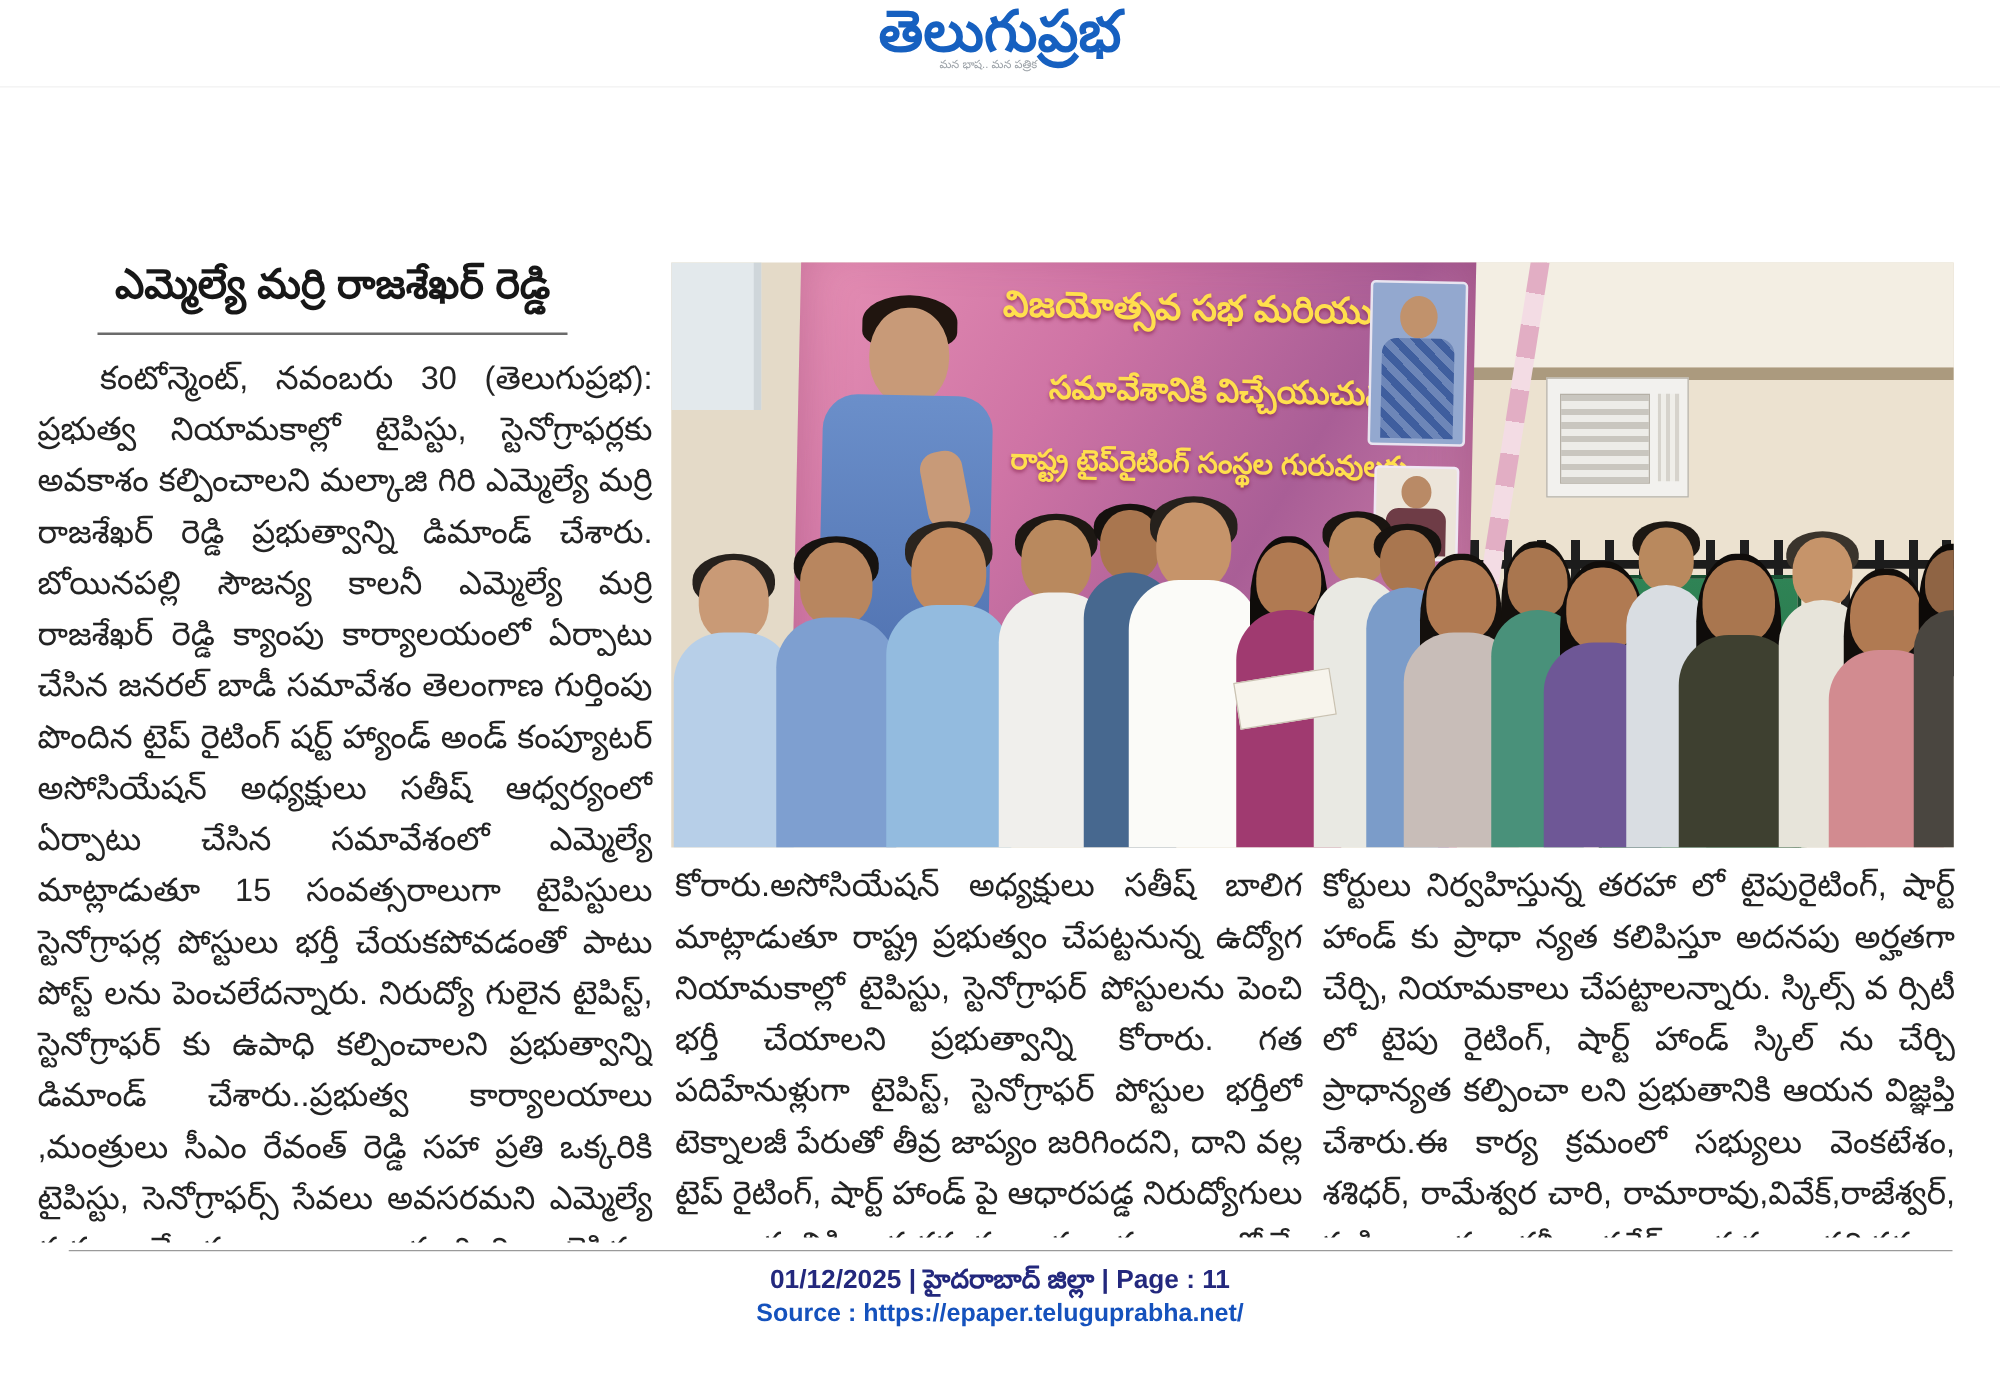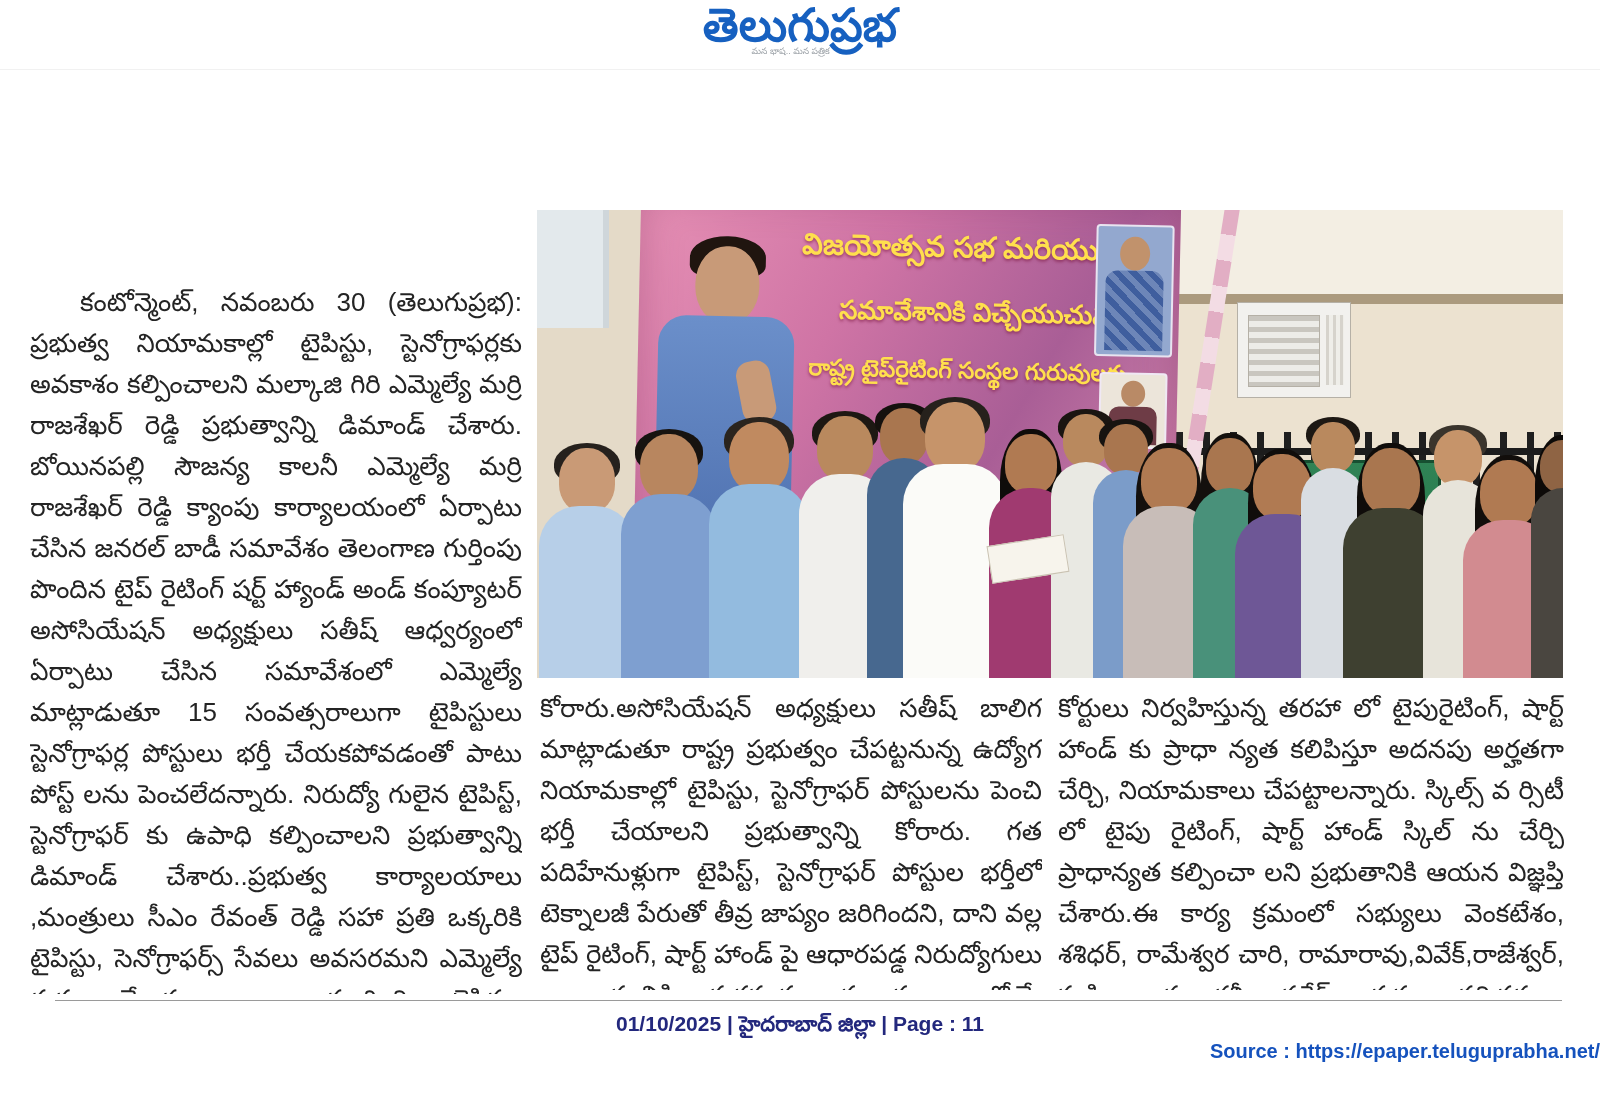--- a/index.html
+++ b/index.html
@@ -99,33 +99,36 @@
   .person .hair.long{border-radius:46% 46% 18% 18%;}
   .person .head{position:absolute;left:50%;transform:translateX(-50%);
       border-radius:48% 48% 44% 44%;}
   .person .torso{position:absolute;left:0;right:0;bottom:0;border-radius:40px 40px 0 0;}
   .cert{position:absolute;left:452px;top:330px;width:76px;height:36px;z-index:8;
       background:#f7f4ec;border:1px solid #c9c2b2;transform:rotate(-9deg);}
   
   .footer-rule{position:absolute;top:1000px;left:55px;right:38px;border-top:1px solid #9a9a9a;}
   .f1{position:absolute;top:1012px;left:0;right:0;text-align:center;font-size:21px;
       font-weight:700;color:var(--navy);}
-  .f2{position:absolute;top:1040px;left:0;right:0;text-align:right;font-size:20px;
+  .f2{position:absolute;top:1040px;left:0;right:0;text-align:center;font-size:20px;
       font-weight:700;color:var(--link);}
 </style>
 </head>
 <body>
 
 <div class="page">
 
   <div class="masthead">తెలుగుప్రభ</div>
   <div class="tagline">మన భాష.. మన పత్రిక</div>
   <div class="rule-top"></div>
 
 
+  <div class="subhead-wrap">
+    <h2 class="subhead">ఎమ్మెల్యే మర్రి రాజశేఖర్ రెడ్డి</h2>
+  </div>
 
   <div class="col col1">కంటోన్మెంట్, నవంబరు 30 (తెలుగుప్రభ): ప్రభుత్వ నియామకాల్లో టైపిస్టు, స్టెనోగ్రాఫర్లకు అవకాశం కల్పించాలని మల్కాజి గిరి ఎమ్మెల్యే మర్రి రాజశేఖర్ రెడ్డి ప్రభుత్వాన్ని డిమాండ్ చేశారు. బోయినపల్లి సౌజన్య కాలనీ ఎమ్మెల్యే మర్రి రాజశేఖర్ రెడ్డి క్యాంపు కార్యాలయంలో ఏర్పాటు చేసిన జనరల్ బాడీ సమావేశం తెలంగాణ గుర్తింపు పొందిన టైప్ రైటింగ్ షర్ట్ హ్యాండ్ అండ్ కంప్యూటర్ అసోసియేషన్ అధ్యక్షులు సతీష్ ఆధ్వర్యంలో ఏర్పాటు చేసిన సమావేశంలో ఎమ్మెల్యే మాట్లాడుతూ 15 సంవత్సరాలుగా టైపిస్టులు స్టెనోగ్రాఫర్ల పోస్టులు భర్తీ చేయకపోవడంతో పాటు పోస్ట్ లను పెంచలేదన్నారు. నిరుద్యో గులైన టైపిస్ట్, స్టెనోగ్రాఫర్ కు ఉపాధి కల్పించాలని ప్రభుత్వాన్ని డిమాండ్ చేశారు..ప్రభుత్వ కార్యాలయాలు ,మంత్రులు సీఎం రేవంత్ రెడ్డి సహా ప్రతి ఒక్కరికి టైపిస్టు, సెనోగ్రాఫర్స్ సేవలు అవసరమని ఎమ్మెల్యే గుర్తు చేశారు. కాలం మారింది టైపిస్టు, స్టెనోగ్రాఫర్లతో ఎటువంటి అవసరం లేదనే వాదనలను ఎమ్మెల్యే మర్రి రాజశేఖర్ రెడ్డి తీవ్రంగా ఖండించారు. ఇప్పటికైనా వారి డిమాండ్లను ప్రభుత్వం నెరవేర్చాలని ఎమ్మెల్యే ప్రభుత్వాన్ని</div>
 
   <div class="photo">
     <div class="window"></div>
     <div class="wall-top"></div>
     <div class="wall-right"></div>
     <div class="roofline"></div>
     <div class="ac"></div>
     <div class="fence"></div>
@@ -235,16 +238,16 @@
           <div class="torso" style="top: 278px; background: rgb(74, 70, 64);"></div>
         </div>
       </div>
     <div class="cert"></div>
   </div>
 
   <div class="col col2">కోరారు.అసోసియేషన్ అధ్యక్షులు సతీష్ బాలిగ మాట్లాడుతూ రాష్ట్ర ప్రభుత్వం చేపట్టనున్న ఉద్యోగ నియామకాల్లో టైపిస్టు, స్టెనోగ్రాఫర్ పోస్టులను పెంచి భర్తీ చేయాలని ప్రభుత్వాన్ని కోరారు. గత పదిహేనుళ్లుగా టైపిస్ట్, స్టెనోగ్రాఫర్ పోస్టుల భర్తీలో టెక్నాలజీ పేరుతో తీవ్ర జాప్యం జరిగిందని, దాని వల్ల టైప్ రైటింగ్, షార్ట్ హాండ్ పై ఆధారపడ్డ నిరుద్యోగులు అన్యాయానికి గురవుతున్నారన్నారు. రాబోయే ఉద్యోగ నియామ కాల్లో స్టాఫ్ సెలక్షన్ కమీషన్,</div>
   <div class="col col3">కోర్టులు నిర్వహిస్తున్న తరహా లో టైపురైటింగ్, షార్ట్ హాండ్ కు ప్రాధా న్యత కలిపిస్తూ అదనపు అర్హతగా చేర్చి, నియామకాలు చేపట్టాలన్నారు. స్కిల్స్ వ ర్సిటీ లో టైపు రైటింగ్, షార్ట్ హాండ్ స్కిల్ ను చేర్చి ప్రాధాన్యత కల్పించా లని ప్రభుతానికి ఆయన విజ్ఞప్తి చేశారు.ఈ కార్య క్రమంలో సభ్యులు వెంకటేశం, శశిధర్, రామేశ్వర చారి, రామారావు,వివేక్,రాజేశ్వర్, ఫణి, రాధ,నాగశ్రీ, నరేష్, పద్మ, తదితరులు పాల్గొన్నారు.</div>
 
   <div class="footer-rule"></div>
-  <div class="f1">01/10/2025 | హైదరాబాద్ జిల్లా | Page : 11</div>
+  <div class="f1">01/12/2025 | హైదరాబాద్ జిల్లా | Page : 11</div>
   <div class="f2">Source : https://epaper.teluguprabha.net/</div>
 
 </div>
 
 </body></html>

